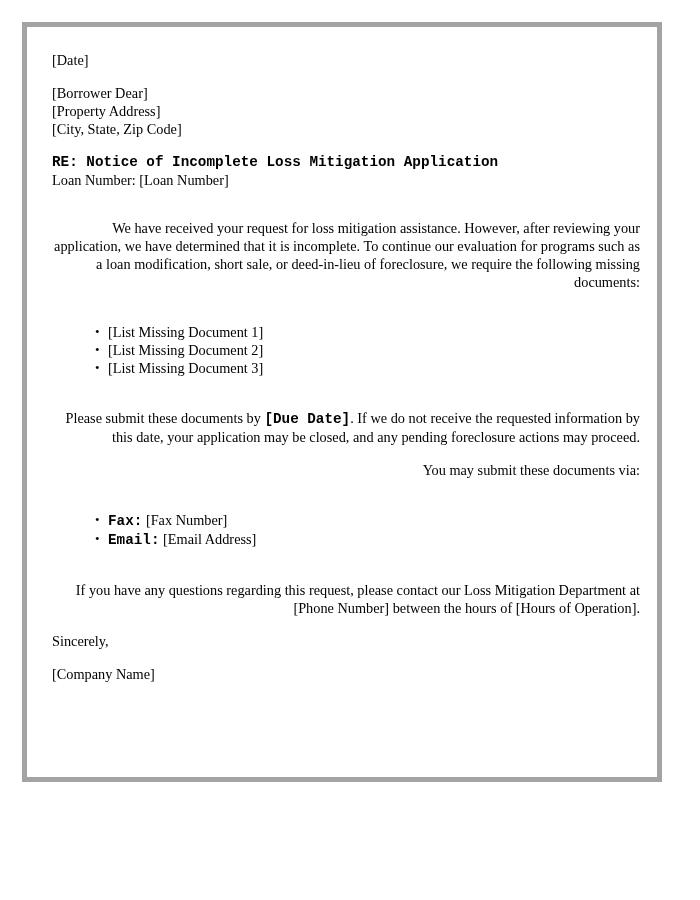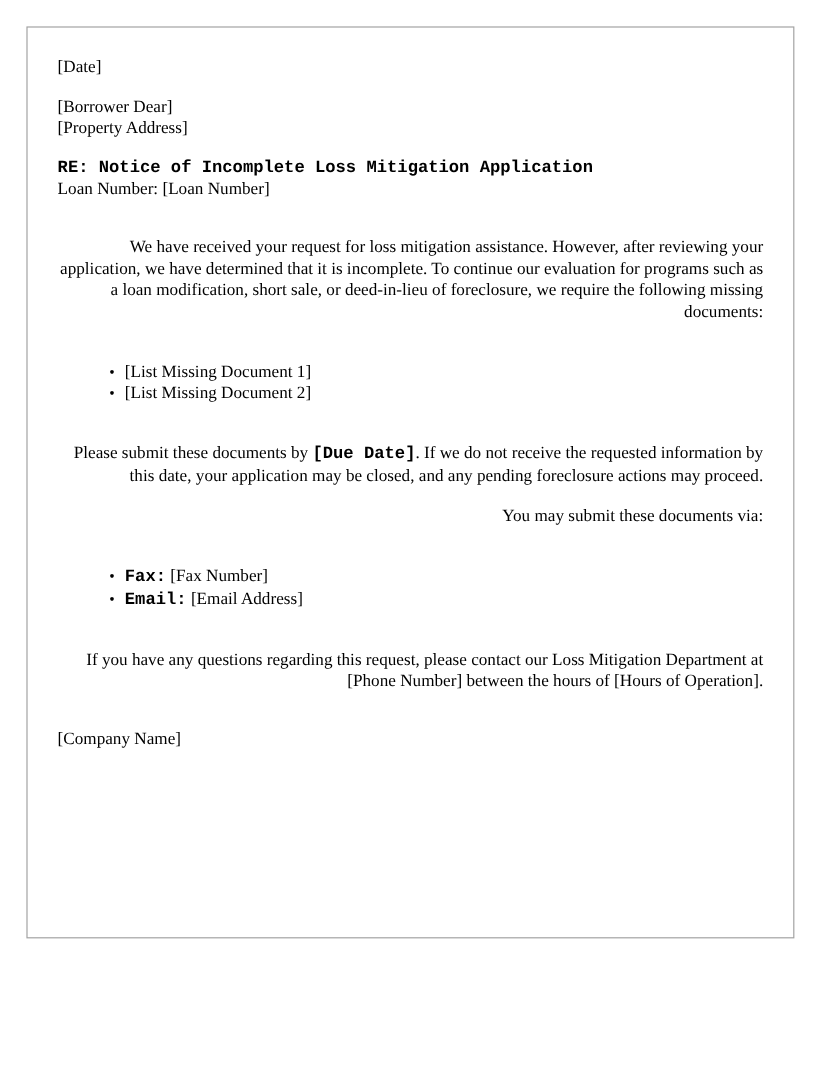--- a/index.html
+++ b/index.html
@@ -22,21 +22,21 @@
     background: #ffffff;
     box-sizing: border-box;
   }
 
   .letter-frame {
     position: absolute;
     left: 22px;
     top: 22px;
     width: 640px;
     height: 760px;
-    border: 1px solid #a3a3a3;
+    border: 5px solid #a3a3a3;
     box-sizing: border-box;
     background: #ffffff;
   }
 
   .letter-body {
     position: absolute;
     left: 25px;
     top: 24px;
     width: 588px;
     font-size: 14.3px;
@@ -89,20 +89,21 @@
   <div class="letter-frame">
     <div class="letter-body">
 
       <div class="block">[Date]</div>
 
       <div class="gap-sm"></div>
 
       <div class="block">
         <span class="line">[Borrower Dear]</span>
         <span class="line">[Property Address]</span>
+        <span class="line">[City, State, Zip Code]</span>
       </div>
 
       <div class="gap-sm"></div>
 
       <div class="block">
         <span class="line bold">RE: Notice of Incomplete Loss Mitigation Application</span>
         <span class="line">Loan Number: [Loan Number]</span>
       </div>
 
       <div class="gap-sm"></div>
@@ -110,20 +111,21 @@
 
       <div class="gap-sm"></div>
 
       <p class="para">We have received your request for loss mitigation assistance. However, after reviewing your application, we have determined that it is incomplete. To continue our evaluation for programs such as a loan modification, short sale, or deed-in-lieu of foreclosure, we require the following missing documents:</p>
 
       <div class="gap-md"></div>
 
       <ul class="bullets">
         <li><span>[List Missing Document 1]</span></li>
         <li><span>[List Missing Document 2]</span></li>
+        <li><span>[List Missing Document 3]</span></li>
       </ul>
 
       <div class="gap-md"></div>
 
       <p class="para"><span>Please submit these documents by </span><span class="bold">[Due Date]</span><span>. If we do not receive the requested information by this date, your application may be closed, and any pending foreclosure actions may proceed.</span></p>
 
       <div class="gap-sm"></div>
 
       <p class="para">You may submit these documents via:</p>
 
@@ -133,20 +135,21 @@
         <li><span class="bold">Fax:</span> <span>[Fax Number]</span></li>
         <li><span class="bold">Email:</span> <span>[Email Address]</span></li>
       </ul>
 
       <div class="gap-md"></div>
 
       <p class="para">If you have any questions regarding this request, please contact our Loss Mitigation Department at [Phone Number] between the hours of [Hours of Operation].</p>
 
       <div class="gap-sm"></div>
 
+      <div class="block">Sincerely,</div>
 
       <div class="gap-sm"></div>
 
       <div class="block">
         <span class="line">[Company Name]</span>
       </div>
 
     </div>
   </div>
 </div>

